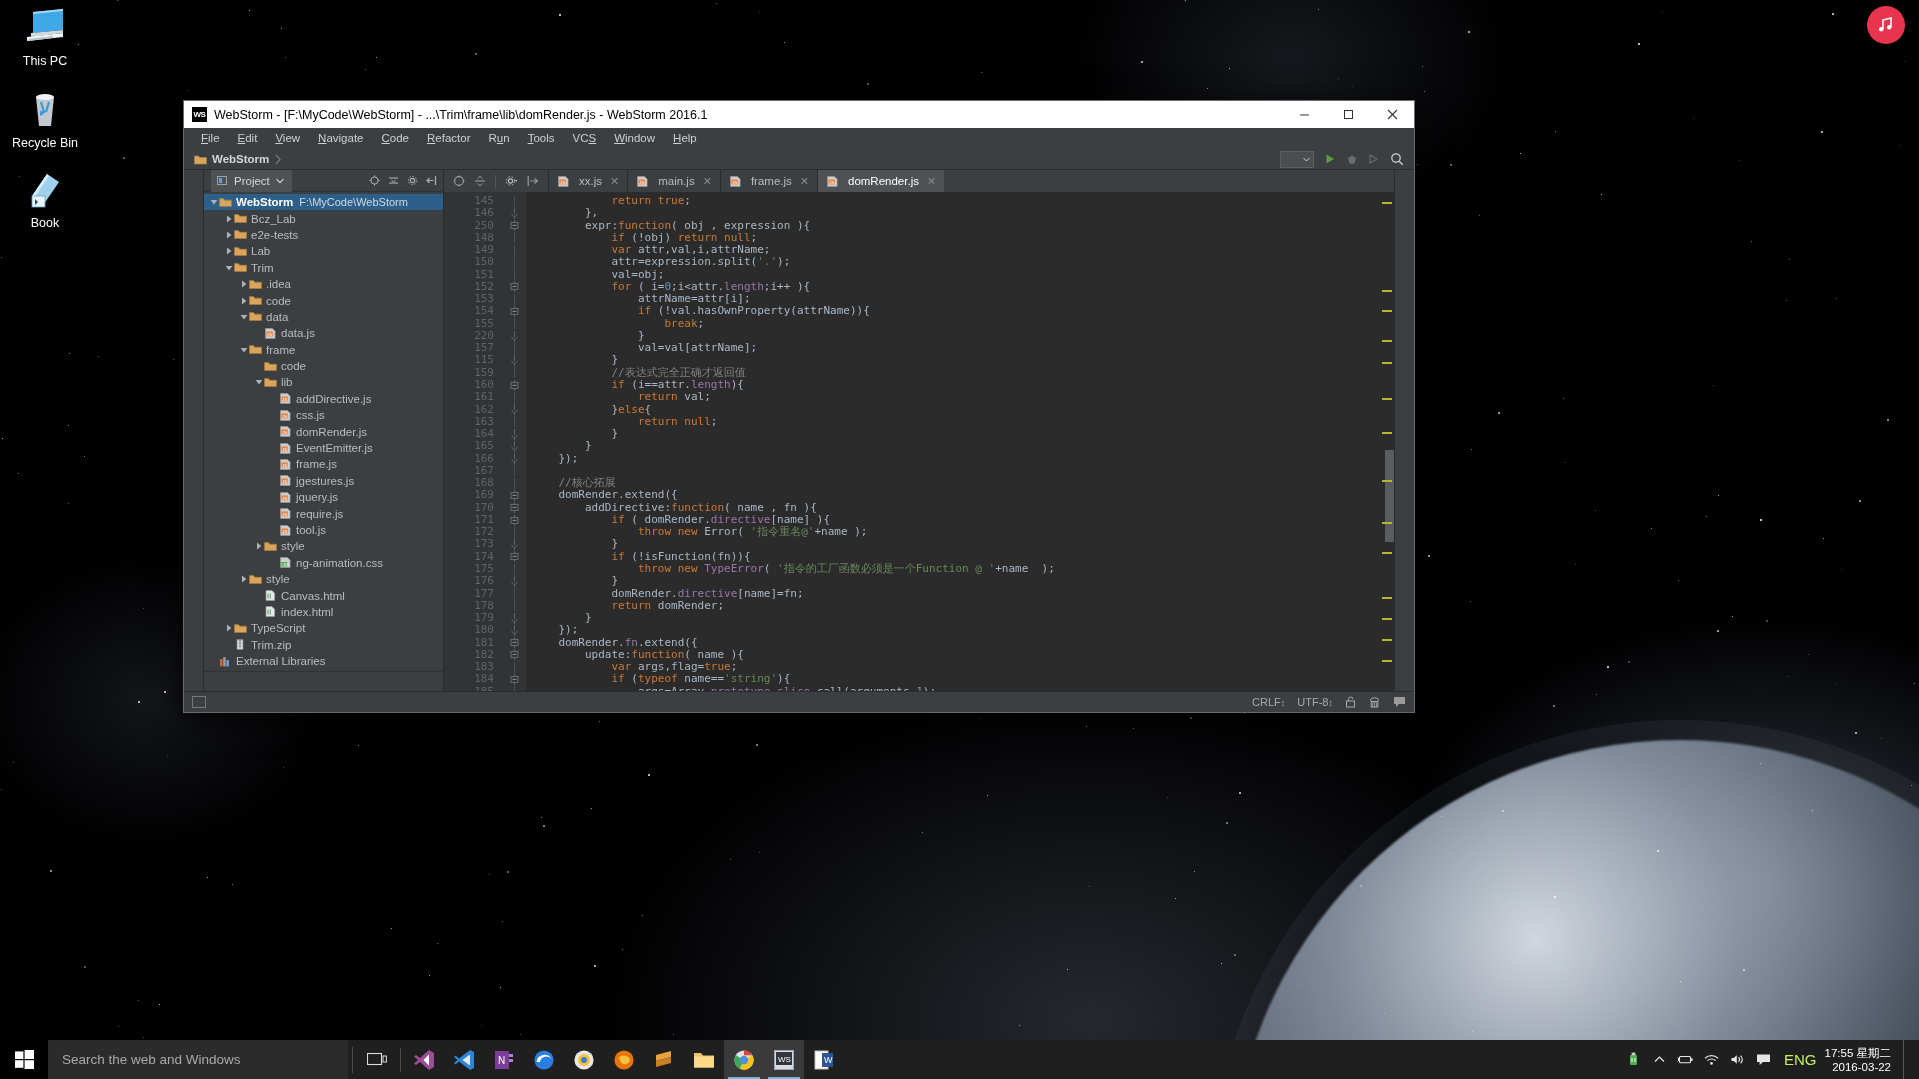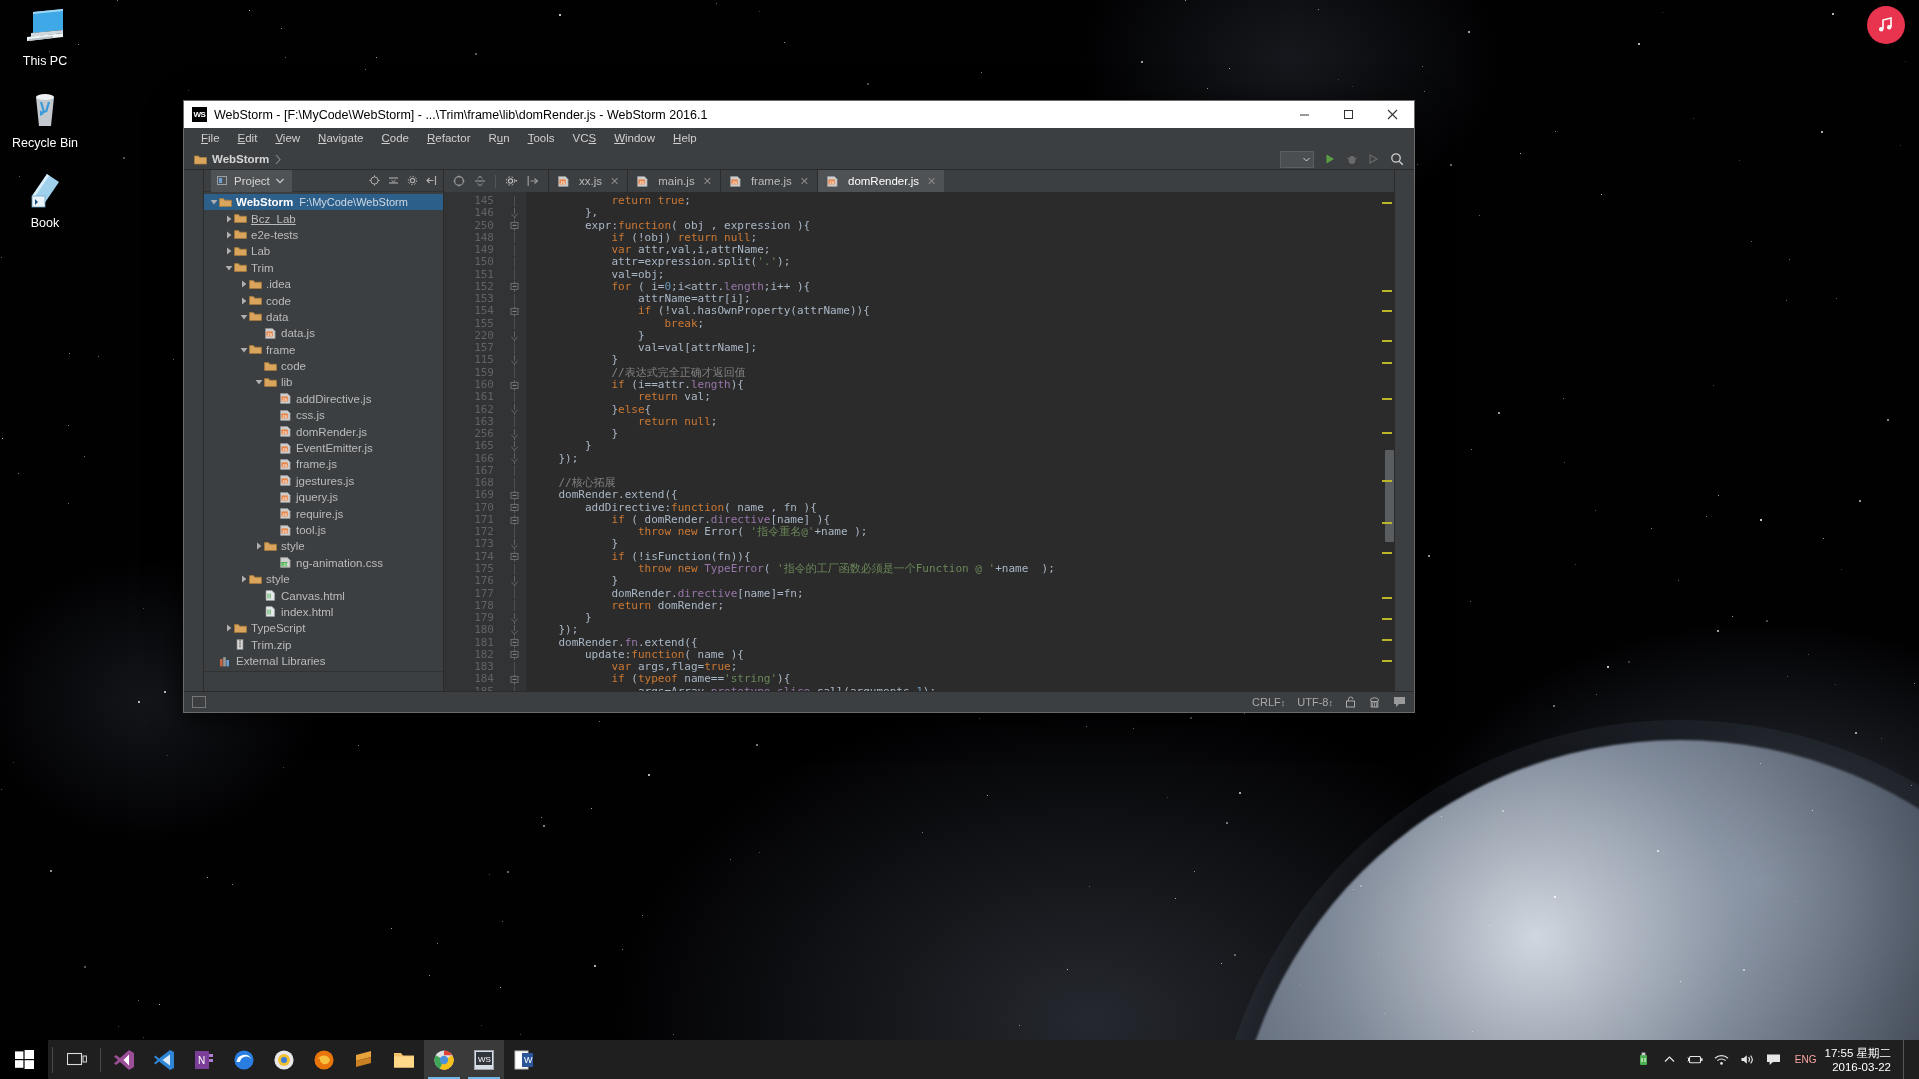--- a/index.html
+++ b/index.html
@@ -54,21 +54,21 @@
   #search-box {
     width: 300px; height: 39px; background:#2b2b2b; display:flex; align-items:center;
     padding-left: 14px; color:#a9a9a9; font-size: 13.5px;
   }
   #task-sep { width:1px; height:26px; background:#4a4a4a; margin:0 4px; }
   .task-btn { width: 40px; height: 39px; display:flex; align-items:center; justify-content:center; position:relative; }
   .task-btn.active { background:#3a3a3a; }
   .task-btn.active:after { content:""; position:absolute; bottom:0; left:4px; right:4px; height:2px; background:#6fb7e8; }
   #tray { margin-left:auto; display:flex; align-items:center; height:39px; padding-right: 6px; }
   .tray-ico { width:26px; height:39px; display:flex; align-items:center; justify-content:center; color:#e6e6e6; font-size:14px; }
-  #tray-lang { color:#fca5a5; font-size:10px; padding: 0 8px; }
+  #tray-lang { color:#bef264; font-size:15px; padding: 0 8px; }
   #clock { color:#fff; font-size:11.5px; line-height:14px; text-align:right; padding-right: 12px; }
   #show-desktop { width:10px; height:39px; border-left:1px solid #555; }
 
   
   #notif-badge {
     position:absolute; right: 14px; top: 6px; width: 38px; height: 38px;
     border-radius: 50%; background:#e8344e; display:flex; align-items:center; justify-content:center;
   }
 
   
@@ -617,21 +617,21 @@
                 </svg>
               </span>
               <span style="display: inline-flex;">
                 <svg class="fold" viewBox="0 0 13 11">
                   <path d="M0.5 1.6 h4 l1.2 1.6 h6.8 v6.3 h-12 Z" fill="#d9a45b" stroke="#a8793a" stroke-width="0.7"></path>
                 </svg>
               </span>
               <span class="lbl" style="font-weight: bold;">WebStorm</span>
               <span class="sub" style="color: rgb(207, 217, 226);">F:\MyCode\WebStorm</span>
             </div>
-            <div class="node" style="padding-left: 19px; text-decoration: underline;">
+            <div class="node" style="padding-left: 19px;">
               <span class="arrow">
                 <svg width="8" height="8" viewBox="0 0 8 8">
                   <path d="M2 0.6 L2 7.4 L6.4 4 Z" fill="#b0b0b0"></path>
                 </svg>
               </span>
               <span style="display: inline-flex;">
                 <svg class="fold" viewBox="0 0 13 11">
                   <path d="M0.5 1.6 h4 l1.2 1.6 h6.8 v6.3 h-12 Z" fill="#d9a45b" stroke="#a8793a" stroke-width="0.7"></path>
                 </svg>
               </span>
@@ -1044,21 +1044,21 @@
               <div class="ln">154</div>
               <div class="ln">155</div>
               <div class="ln">220</div>
               <div class="ln">157</div>
               <div class="ln">115</div>
               <div class="ln">159</div>
               <div class="ln">160</div>
               <div class="ln">161</div>
               <div class="ln">162</div>
               <div class="ln">163</div>
-              <div class="ln">256</div>
+              <div class="ln">164</div>
               <div class="ln">165</div>
               <div class="ln">166</div>
               <div class="ln">167</div>
               <div class="ln">168</div>
               <div class="ln">169</div>
               <div class="ln">170</div>
               <div class="ln">171</div>
               <div class="ln">172</div>
               <div class="ln">173</div>
               <div class="ln">174</div>
@@ -1368,20 +1368,23 @@
   </div>
 
   <div id="taskbar">
     <div id="start-btn">
       <svg width="19" height="19" viewBox="0 0 19 19">
         <rect x="0" y="1.4" width="8.4" height="7.6" fill="#fff"></rect>
         <rect x="9.6" y="0" width="9.4" height="9" fill="#fff"></rect>
         <rect x="0" y="10.2" width="8.4" height="7.6" fill="#fff"></rect>
         <rect x="9.6" y="10.2" width="9.4" height="8.8" fill="#fff"></rect>
       </svg>
+    </div>
+    <div id="search-box">
+      <span>Search the web and Windows</span>
     </div>
     <div id="task-sep"></div>
 
     <div class="task-btn">
       <svg width="20" height="17" viewBox="0 0 20 17">
         <rect x="0.5" y="2.5" width="14" height="11" fill="none" stroke="#dcdcdc" stroke-width="1.1"></rect>
         <rect x="16" y="5" width="3.4" height="6" fill="none" stroke="#dcdcdc" stroke-width="1"></rect>
       </svg>
     </div>
     <div id="task-sep2" style="width:1px;height:24px;background:#4a4a4a;margin:0 3px;"></div>

